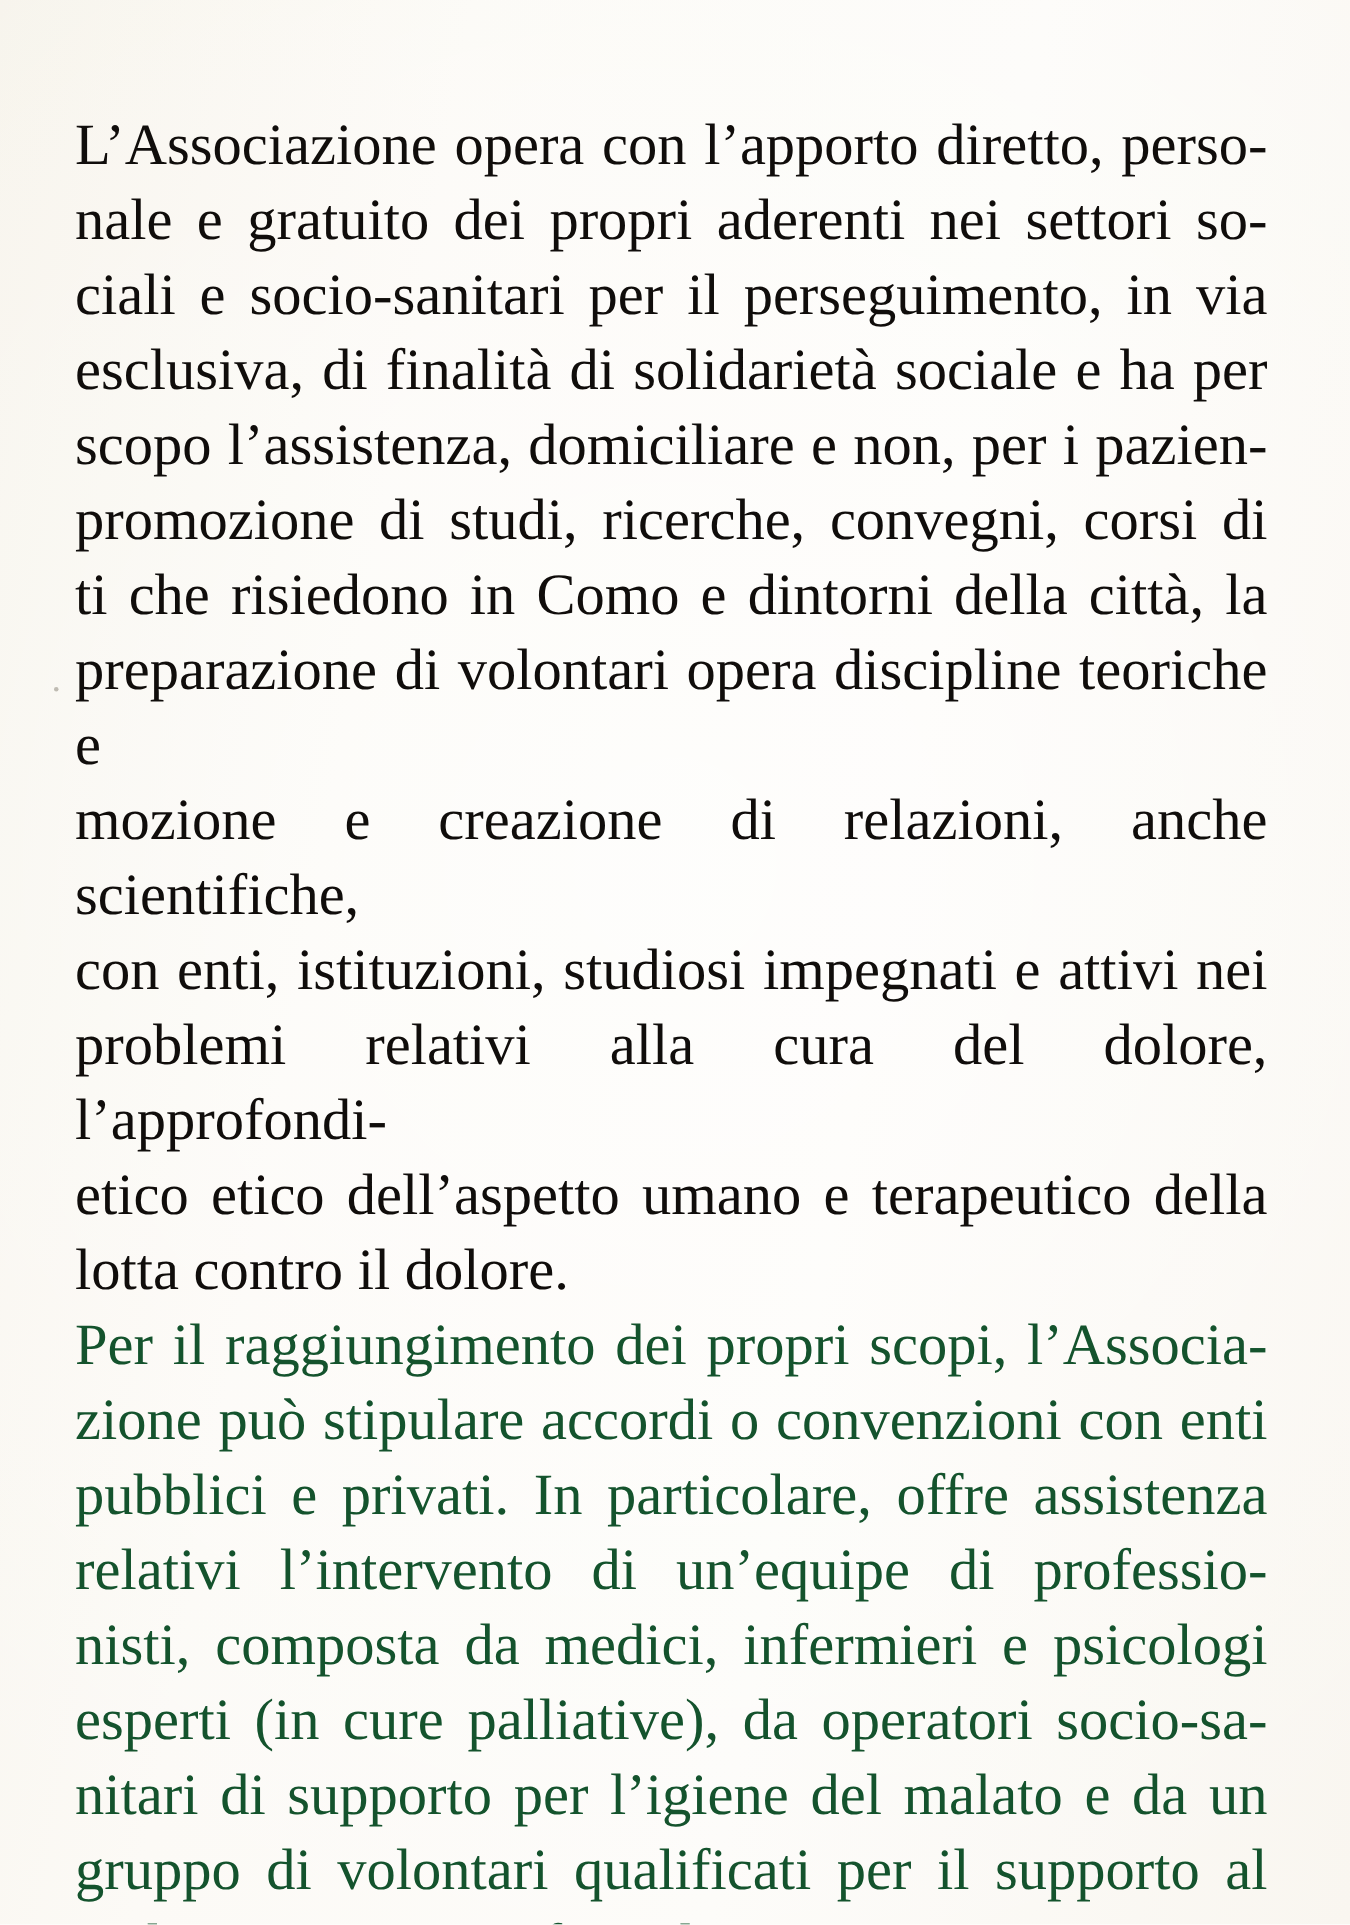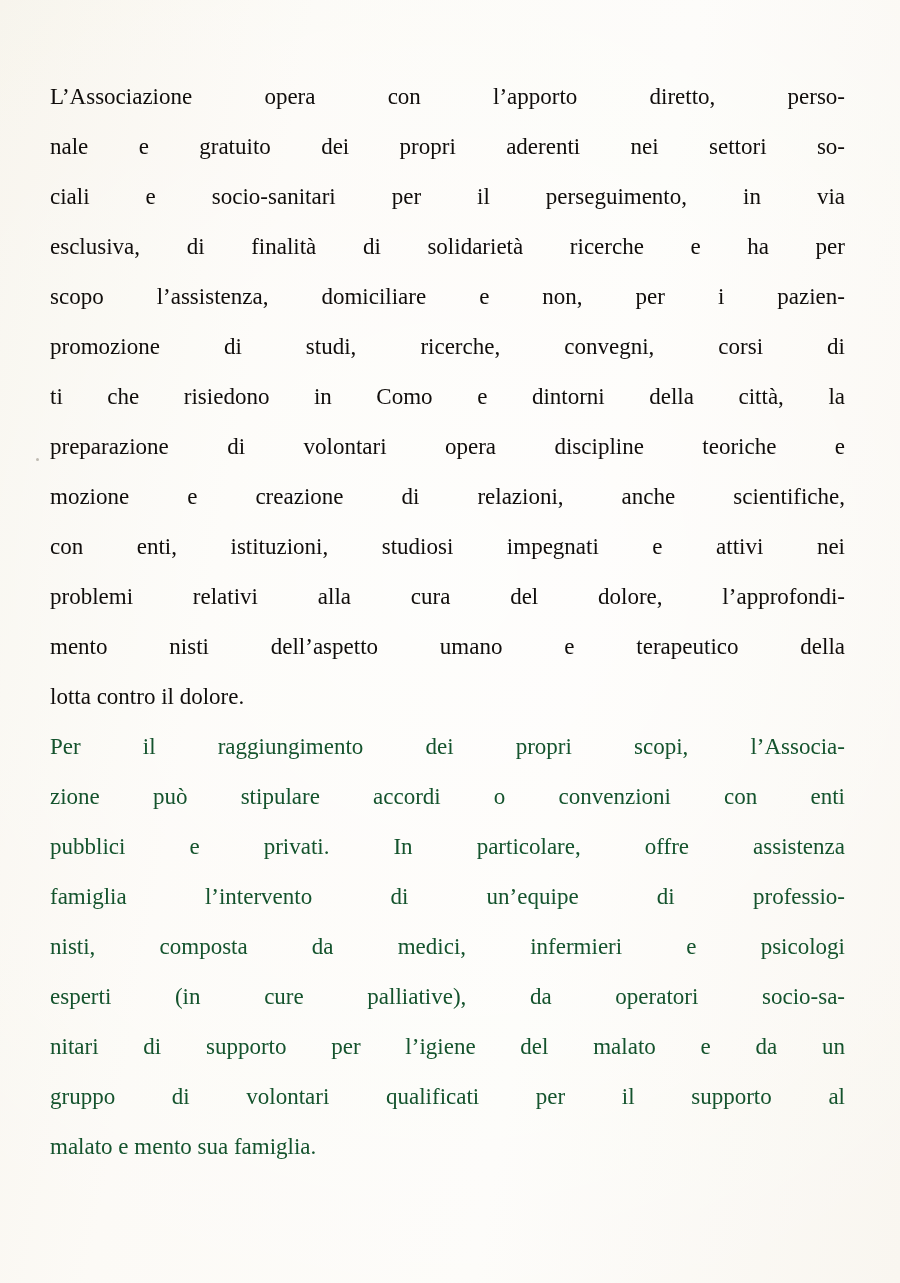--- a/index.html
+++ b/index.html
@@ -40,21 +40,21 @@
   .text-block {
     position: absolute;
     left: 50px;
     top: 72px;
     width: 795px;
   }
   .para {
     margin: 0;
     padding: 0;
     color: #100d0b;
-    font-size: 23px;
+    font-size: 39px;
     line-height: 50px;
     text-align: justify;
     text-align-last: left;
     -webkit-font-smoothing: antialiased;
   }
   
   .line {
     display: block;
     text-align: justify;
     text-align-last: justify;
@@ -69,36 +69,36 @@
 
 <div class="page" style="background: rgb(251, 249, 245);">
   <div class="paper-tint"></div>
   <div class="speck"></div>
 
   <div class="text-block">
     <p class="para" style="color: rgb(16, 13, 11);">
       <span class="line">L’Associazione opera con l’apporto diretto, perso-</span>
       <span class="line">nale e gratuito dei propri aderenti nei settori so-</span>
       <span class="line">ciali e socio-sanitari per il perseguimento, in via</span>
-      <span class="line">esclusiva, di finalità di solidarietà ricerche e ha per</span>
+      <span class="line">esclusiva, di finalità di solidarietà sociale e ha per</span>
       <span class="line">scopo l’assistenza, domiciliare e non, per i pazien-</span>
       <span class="line">promozione di studi, ricerche, convegni, corsi di</span>
       <span class="line">ti che risiedono in Como e dintorni della città, la</span>
       <span class="line">preparazione di volontari opera discipline teoriche e</span>
       <span class="line">mozione e creazione di relazioni, anche scientifiche,</span>
       <span class="line">con enti, istituzioni, studiosi impegnati e attivi nei</span>
       <span class="line">problemi relativi alla cura del dolore, l’approfondi-</span>
-      <span class="line">mento nisti dell’aspetto umano e terapeutico della</span>
+      <span class="line">etico etico dell’aspetto umano e terapeutico della</span>
       <span class="line last-line">lotta contro il dolore.</span>
     </p>
     <p class="para" style="color: #14532d;">
       <span class="line">Per il raggiungimento dei propri scopi, l’Associa-</span>
       <span class="line">zione può stipulare accordi o convenzioni con enti</span>
       <span class="line">pubblici e privati. In particolare, offre assistenza</span>
-      <span class="line">famiglia l’intervento di un’equipe di professio-</span>
+      <span class="line">relativi l’intervento di un’equipe di professio-</span>
       <span class="line">nisti, composta da medici, infermieri e psicologi</span>
       <span class="line">esperti (in cure palliative), da operatori socio-sa-</span>
       <span class="line">nitari di supporto per l’igiene del malato e da un</span>
       <span class="line">gruppo di volontari qualificati per il supporto al</span>
       <span class="line last-line">malato e mento sua famiglia.</span>
     </p>
   </div>
 </div>
 
 </body></html>

